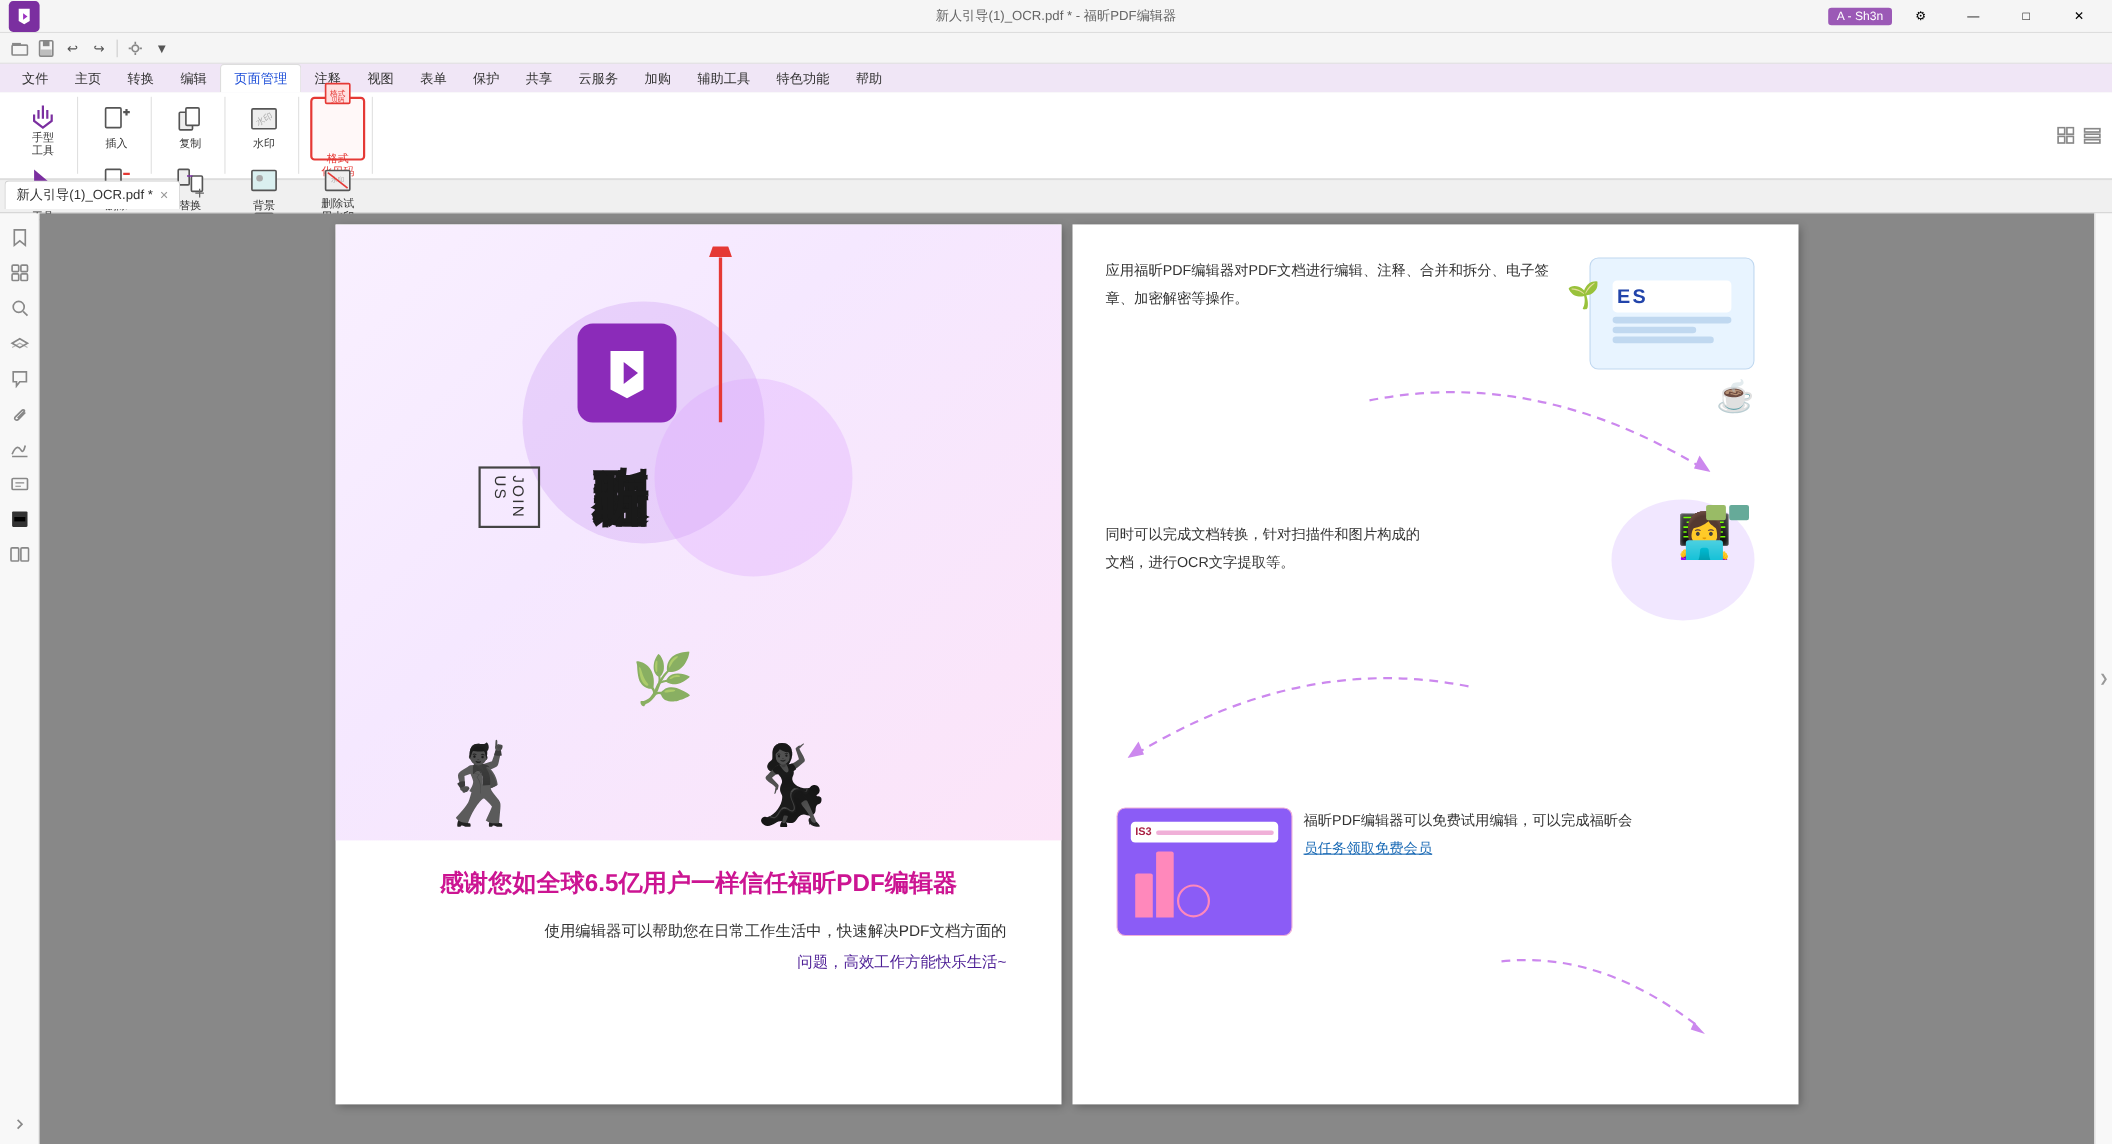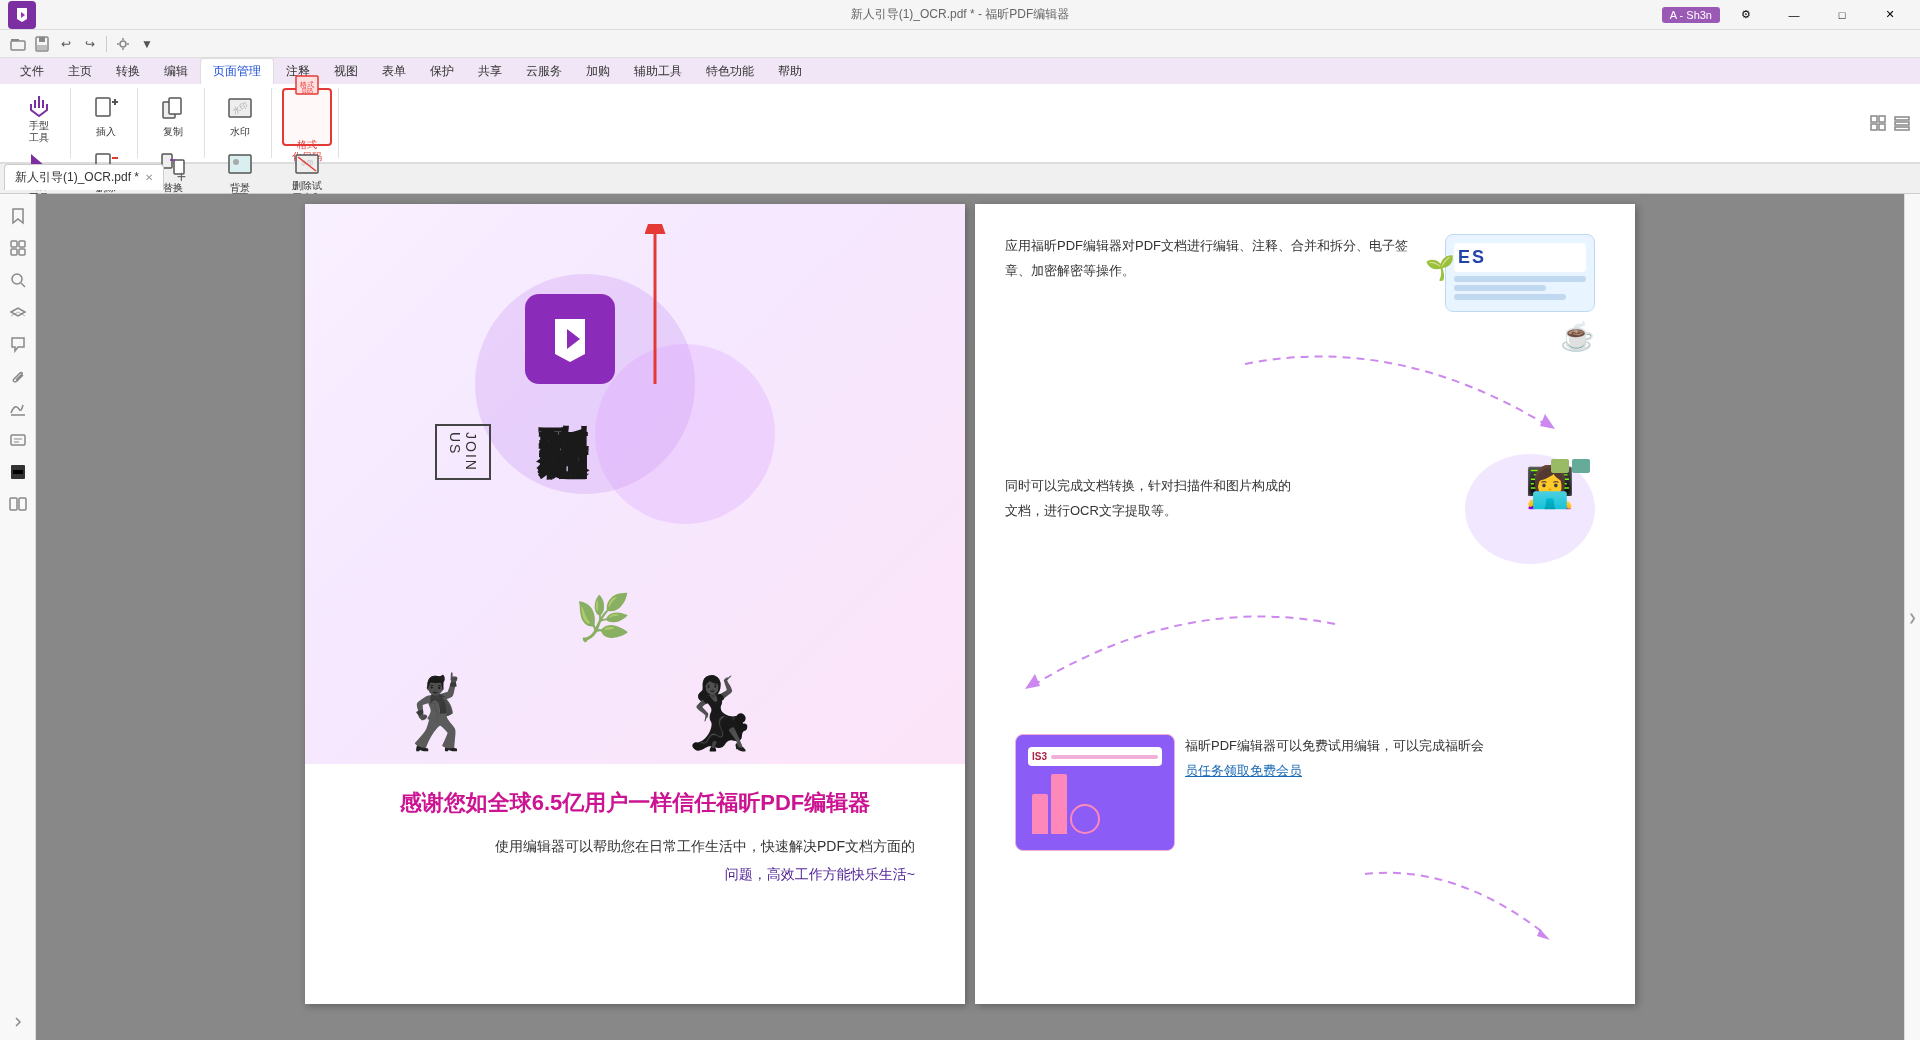--- a/index.html
+++ b/index.html
@@ -501,21 +501,21 @@
         <div style="font-size:14px;color:#4c1d95;text-align:right;line-height:2;">问题，高效工作方能快乐生活~</div>
       </div>
     </div>
 
     <div class="pdf-page" id="page2">
       <div style="padding:30px 30px;height:100%;position:relative;">
 
         <div style="position:relative;min-height:180px;margin-bottom:20px;">
 
           <div style="position:absolute;right:10px;top:0;width:150px;">
-            <div style="background:#e8f4ff;border-radius:8px;padding:8px;border:1px solid #c0d8f0;">
+            <div style="background:#e8f4ff;border-radius:8px;padding:20px;border:1px solid #c0d8f0;">
               <div style="background:white;border-radius:4px;padding:4px;margin-bottom:4px;">
                 <div style="font-size:18px;font-weight:bold;color:#2244aa;letter-spacing:2px;">ES</div>
               </div>
               <div style="height:6px;background:#c0d8f0;border-radius:3px;margin:3px 0;"></div>
               <div style="height:6px;background:#c0d8f0;border-radius:3px;margin:3px 0;width:70%;"></div>
               <div style="height:6px;background:#c0d8f0;border-radius:3px;margin:3px 0;width:85%;"></div>
             </div>
 
             <div style="margin-top:8px;text-align:right;font-size:28px;">☕</div>
 

